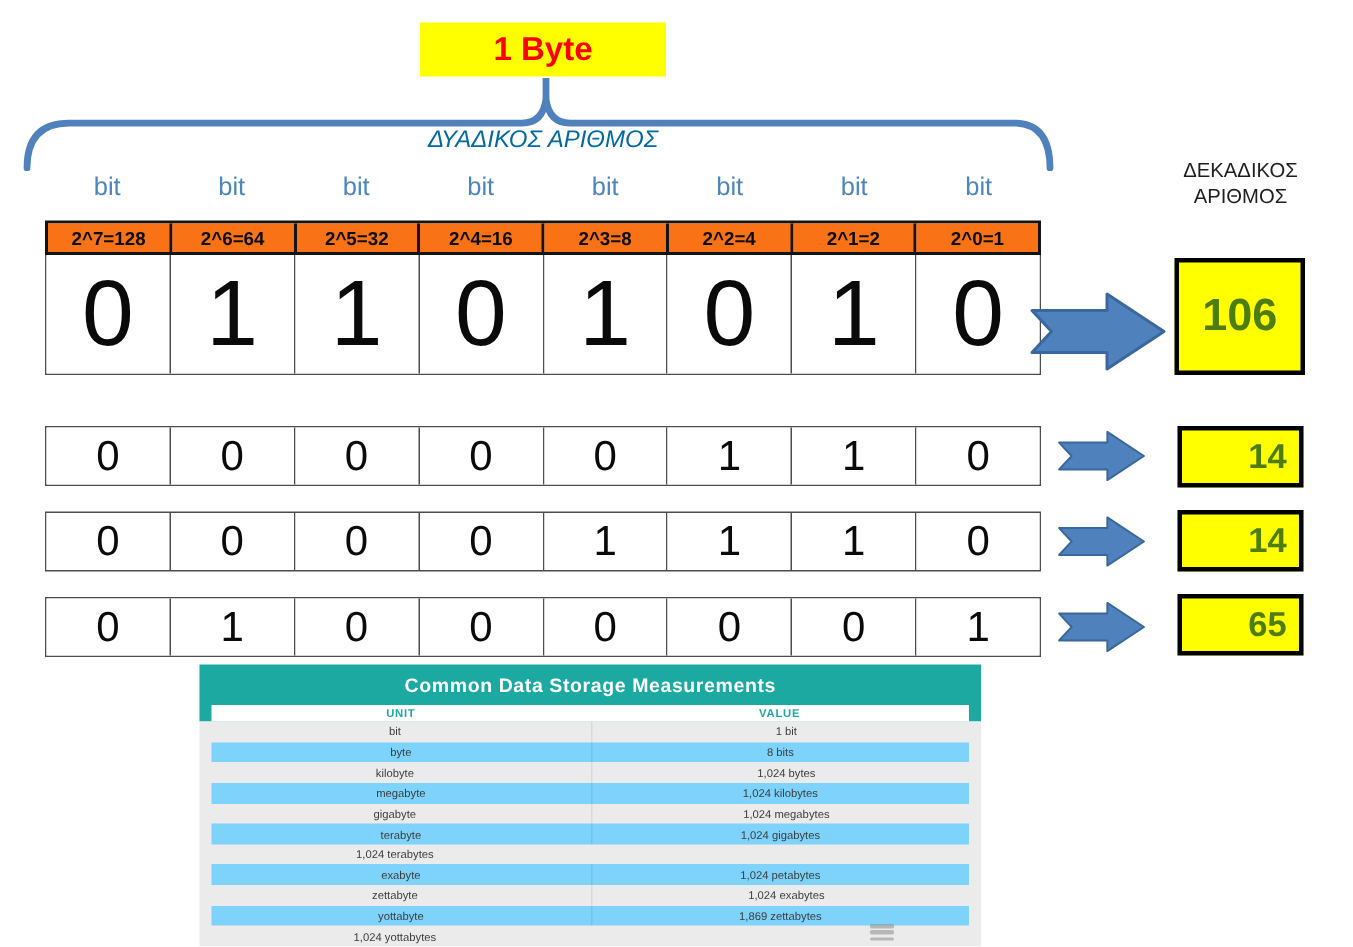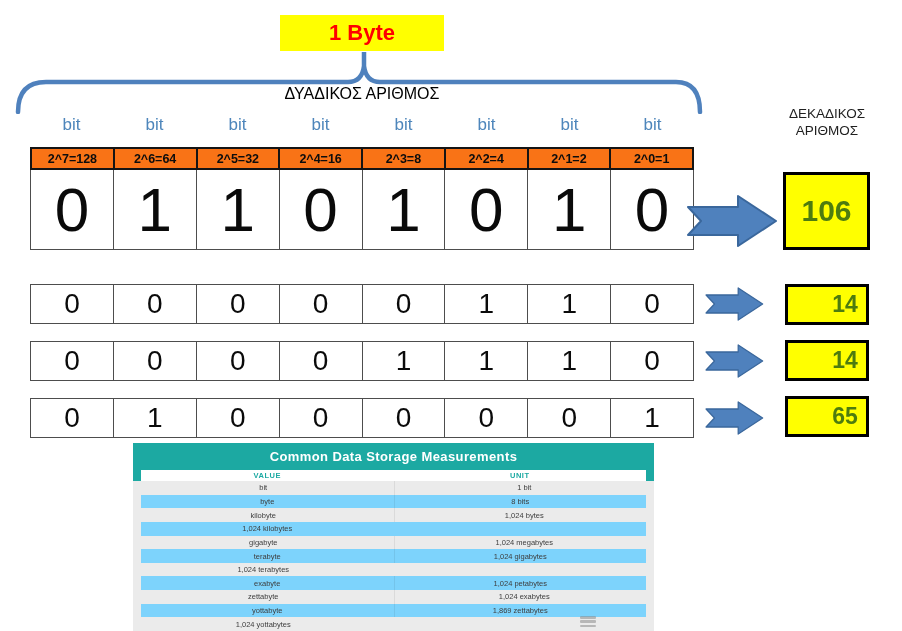--- a/index.html
+++ b/index.html
@@ -10,21 +10,21 @@
   
   .one-byte { left:280px; top:15px; width:164px; height:36px; background:#ffff00;
     color:#ff0000; font-size:22px; font-weight:bold;
     display:flex; align-items:center; justify-content:center; }
 
   
   .brace-svg { left:12px; top:50px; }
 
   
   .binary-title { left:30px; top:85px; width:664px; text-align:center;
-    font-size:16px; color:#000000; }
+    font-size:16px; color:#0369a1;font-style:italic; }
   .decimal-title { left:763px; top:106px; width:128px; text-align:center;
     font-size:13.5px; color:#1f1f1f; line-height:1.25; }
 
   
   .bit-row { left:30px; top:115px; width:664px; height:24px; display:flex; }
   .bit-cell { flex:1; text-align:center; color:#4e86bb; font-size:17px; }
 
   
   .power-row { left:30px; top:147px; width:664px; height:23px; display:flex;
     border:2px solid #141414; }
@@ -175,38 +175,39 @@
   </div>
   <svg id="arrow-3" class="abs" width="86" height="36" viewBox="0 0 94 56">
     <polygon points="2,14 52,14 52,3 90,28 52,53 52,42 2,42 15,28" fill="#4f81bd" stroke="#3a679c" stroke-width="2" stroke-linejoin="round"></polygon>
   </svg>
   <div id="val-3" class="abs val-box val-sm">65</div>
 
   <div class="abs storage">
     <div class="storage-header">
       <div class="storage-title">Common Data Storage Measurements</div>
       <div class="storage-cols">
+        <div class="storage-col">UNIT</div>
         <div class="storage-col">VALUE</div>
-        <div class="storage-col">UNIT</div>
       </div>
     </div>
     <div class="storage-body">
       <div class="storage-row">
         <div class="storage-cell">bit</div>
         <div class="storage-cell">1 bit</div>
       </div>
       <div class="storage-row white">
         <div class="storage-cell">byte</div>
         <div class="storage-cell">8 bits</div>
       </div>
       <div class="storage-row">
         <div class="storage-cell">kilobyte</div>
         <div class="storage-cell">1,024 bytes</div>
       </div>
       <div class="storage-row white">
+        <div class="storage-cell">megabyte</div>
         <div class="storage-cell">1,024 kilobytes</div>
       </div>
       <div class="storage-row">
         <div class="storage-cell">gigabyte</div>
         <div class="storage-cell">1,024 megabytes</div>
       </div>
       <div class="storage-row white">
         <div class="storage-cell">terabyte</div>
         <div class="storage-cell">1,024 gigabytes</div>
       </div>

